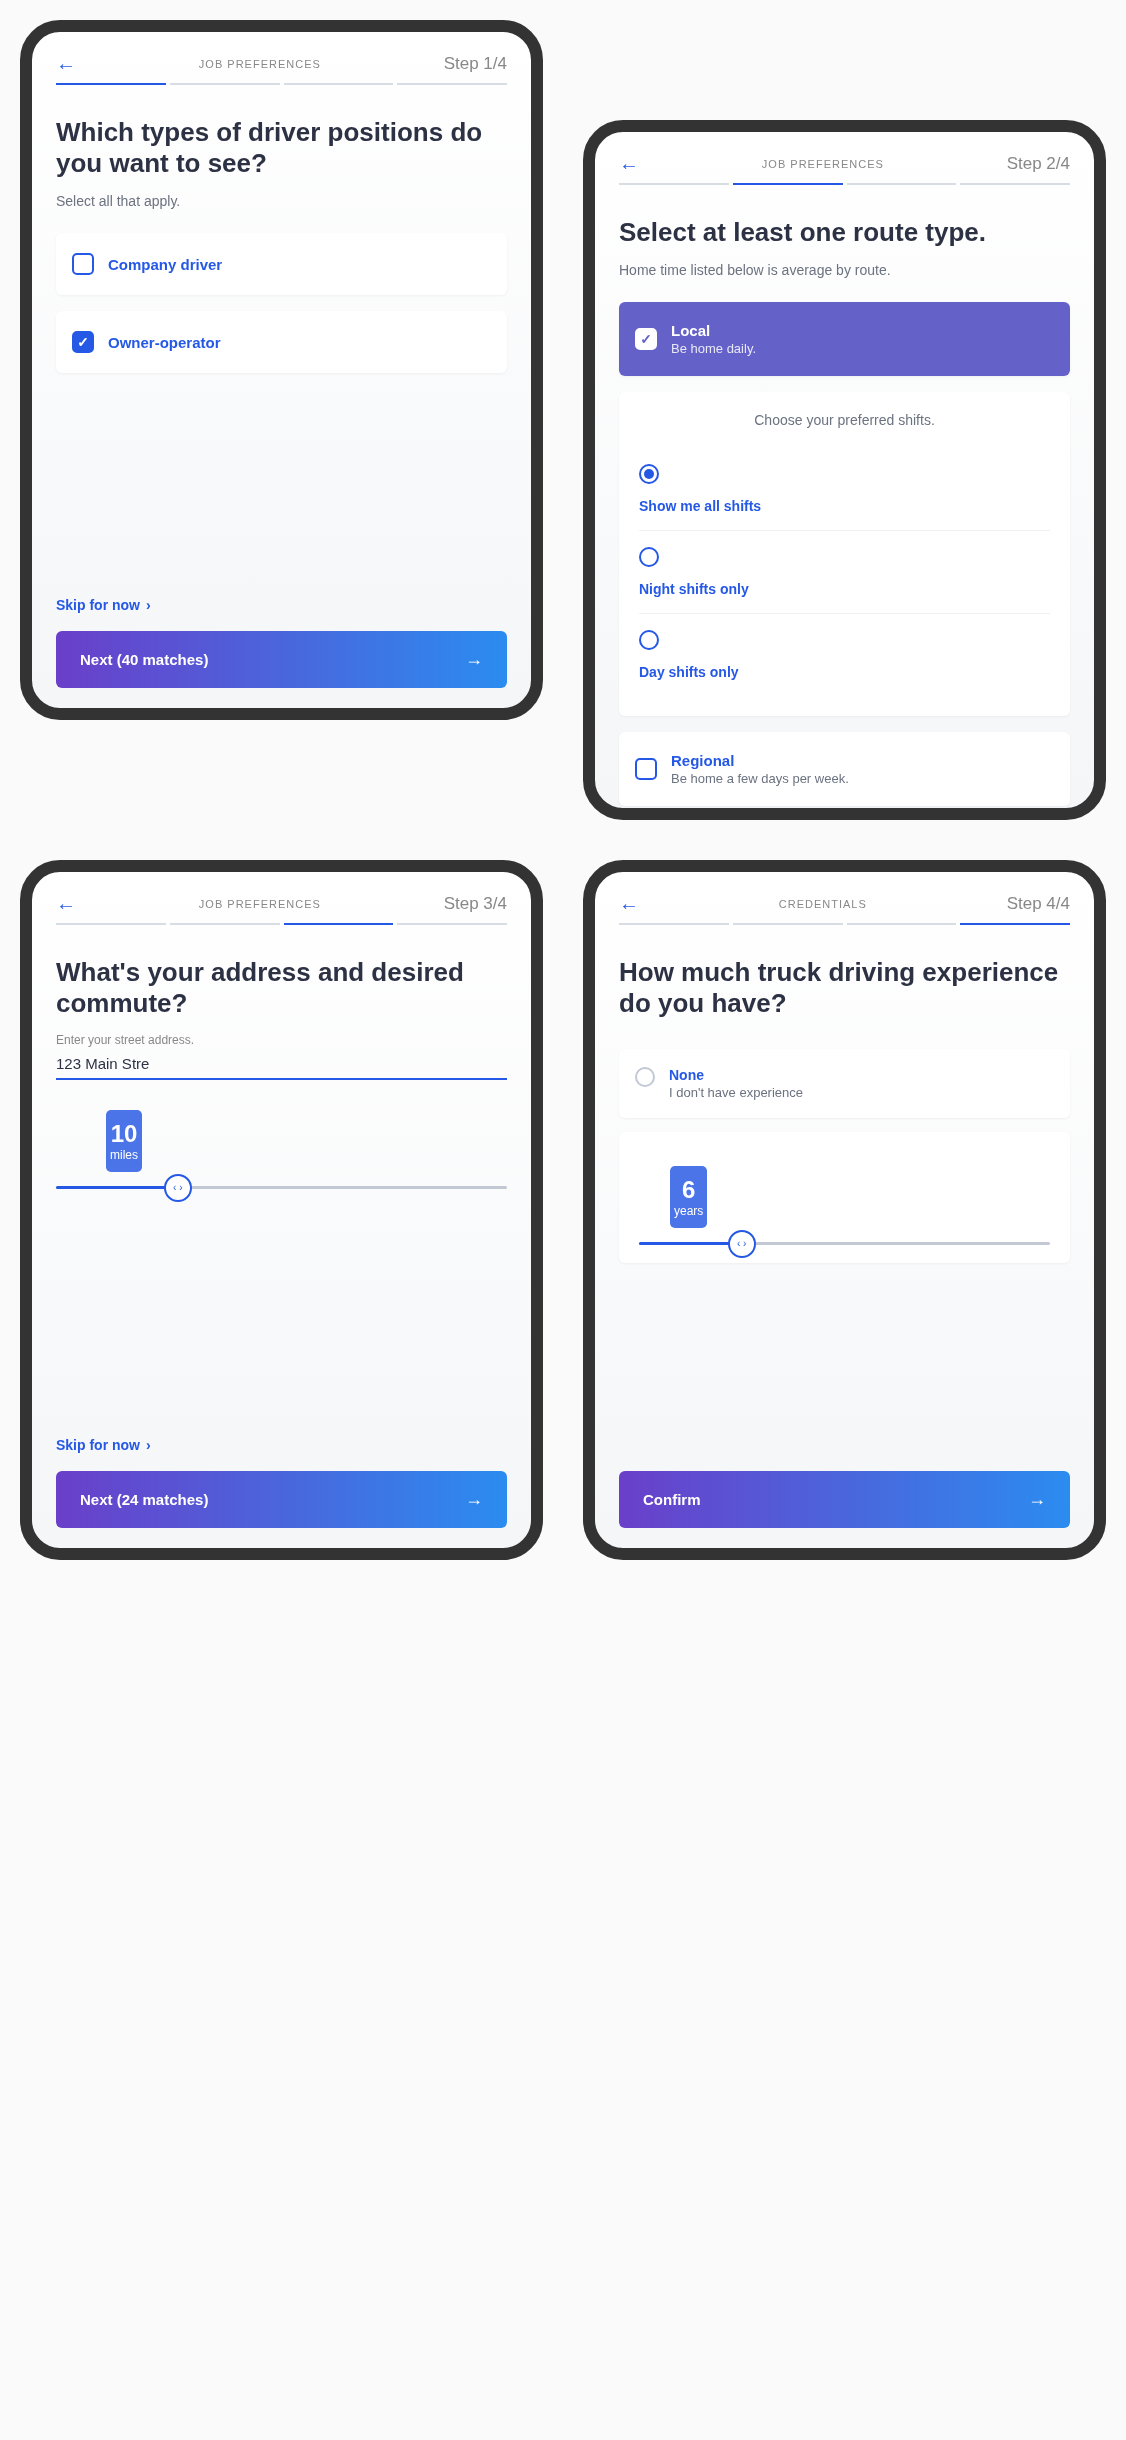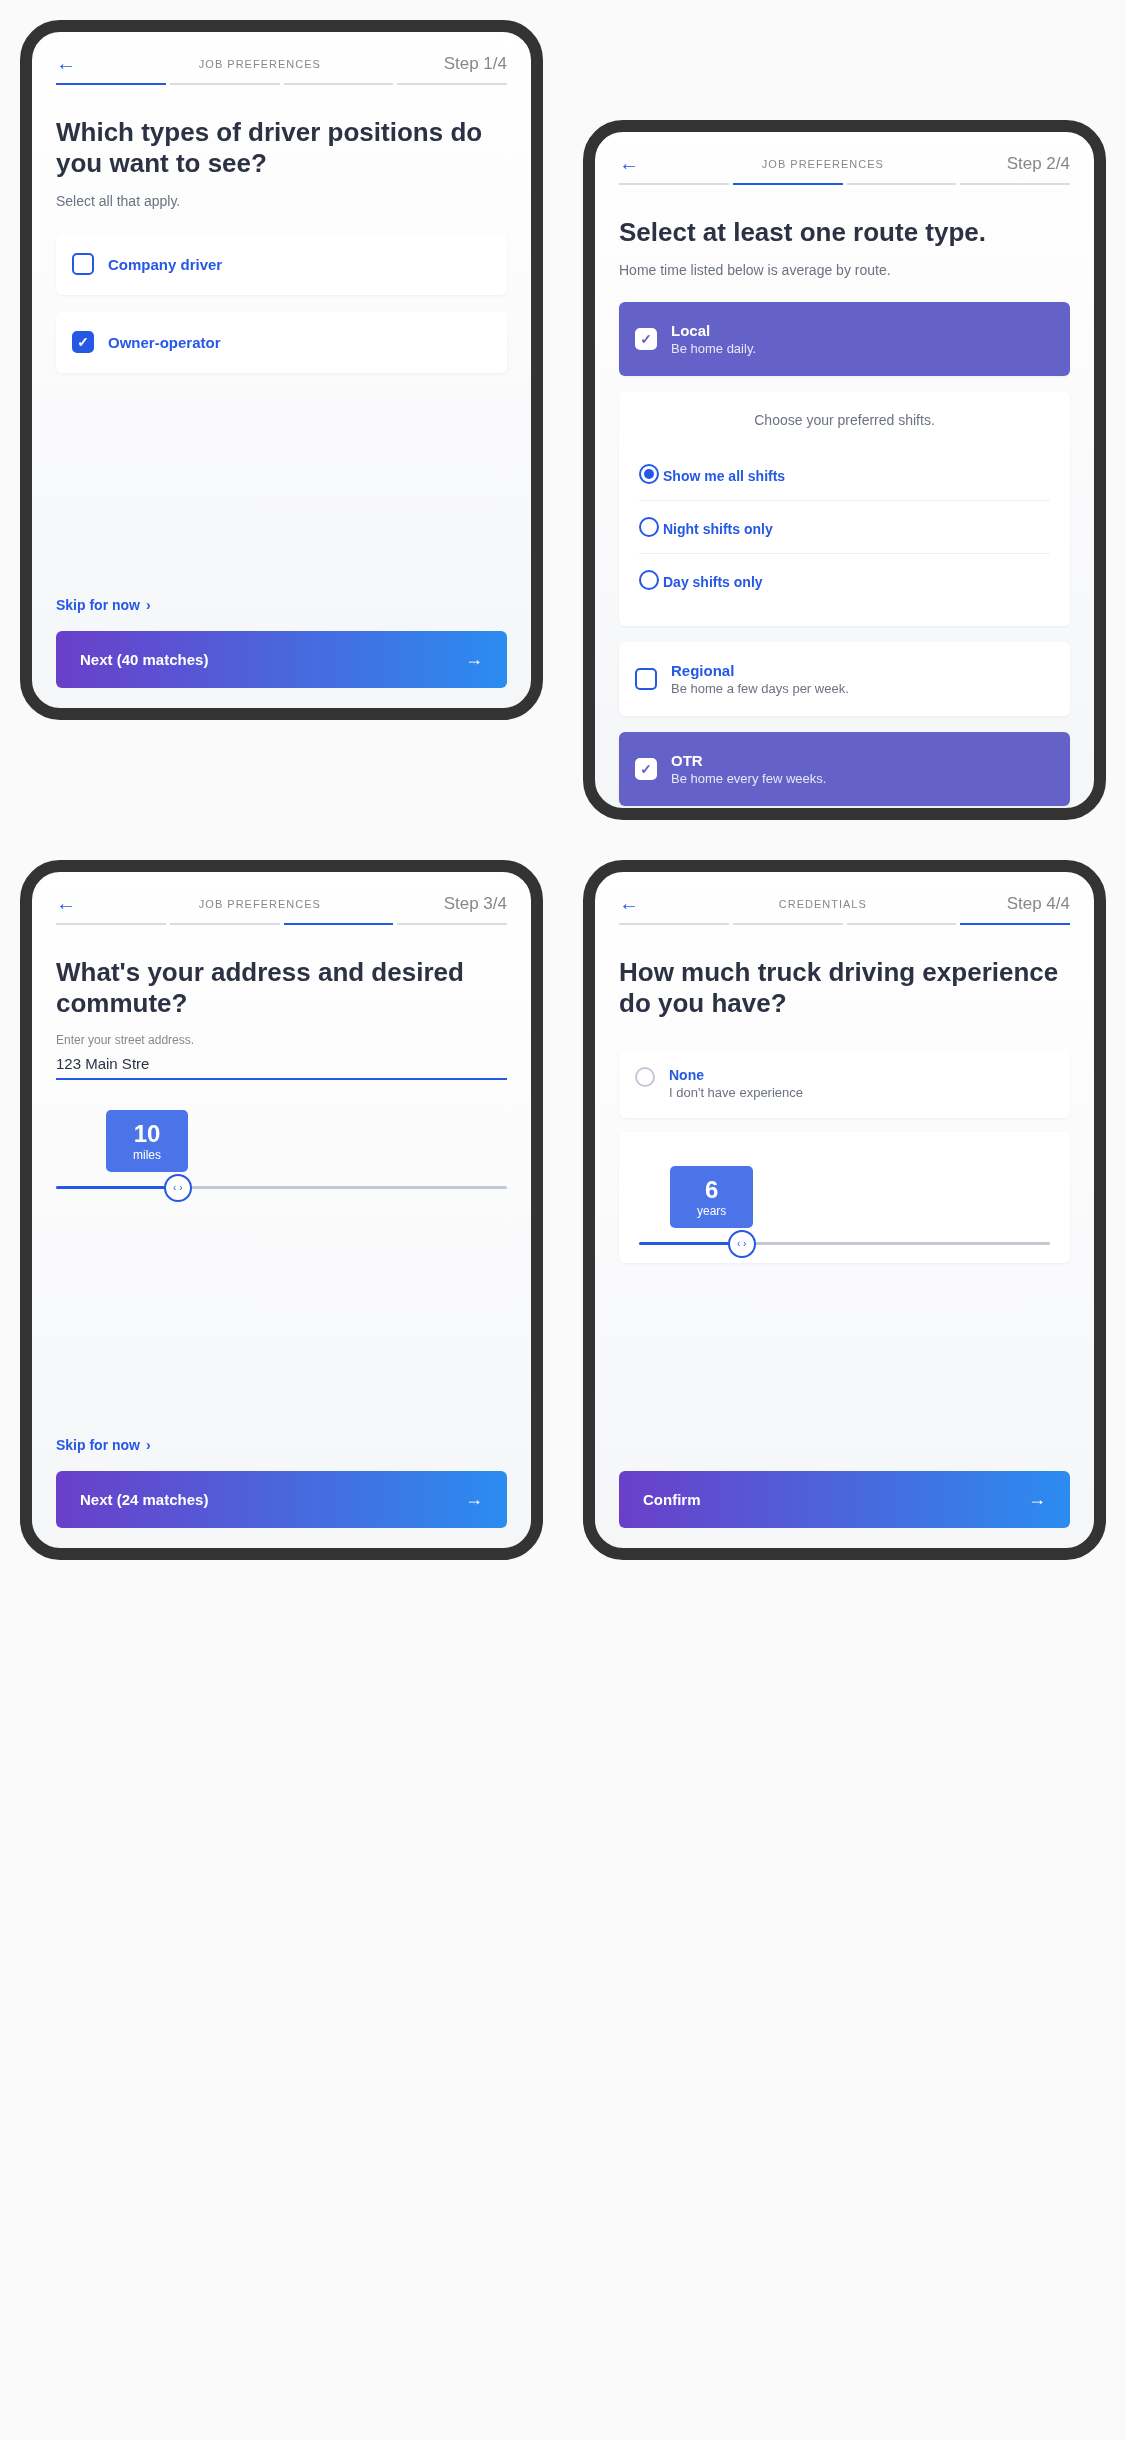--- a/index.html
+++ b/index.html
@@ -131,24 +131,25 @@
   box-shadow: 0 1px 3px rgba(0,0,0,0.05);
 }
 .shift-title {
   font-size: 14px;
   color: #6b7280;
   text-align: center;
   margin-bottom: 20px;
 }
 .radio-row {
   display: flex;
-  align-items: flex-end;
-  gap: 4px;
+  align-items: flex-start;
+  gap: 14px;
   padding: 16px 0;
   border-bottom: 1px solid #eef0f3;
+  flex-direction: column;
 }
 .radio-row:last-child { border-bottom: none; }
 .radio {
   width: 20px;
   height: 20px;
   border: 2px solid #2558e5;
   border-radius: 50%;
   display: flex;
   align-items: center;
   justify-content: center;
@@ -204,21 +205,21 @@
   color: #2c3244;
   padding: 4px 0 6px;
   width: 100%;
   outline: none;
   margin-bottom: 30px;
 }
 .slider-badge {
   background: #4a74e8;
   color: #fff;
   text-align: center;
-  padding: 10px 27px;
+  padding: 10px 4px;
   border-radius: 5px;
   display: inline-flex;
   flex-direction: column;
   align-items: center;
   position: relative;
   margin-bottom: 14px;
 }
 .slider-badge-val { font-size: 24px; font-weight: 700; }
 .slider-badge-unit { font-size: 12px; }
 .slider-wrap { position: relative; margin-bottom: 20px; }

